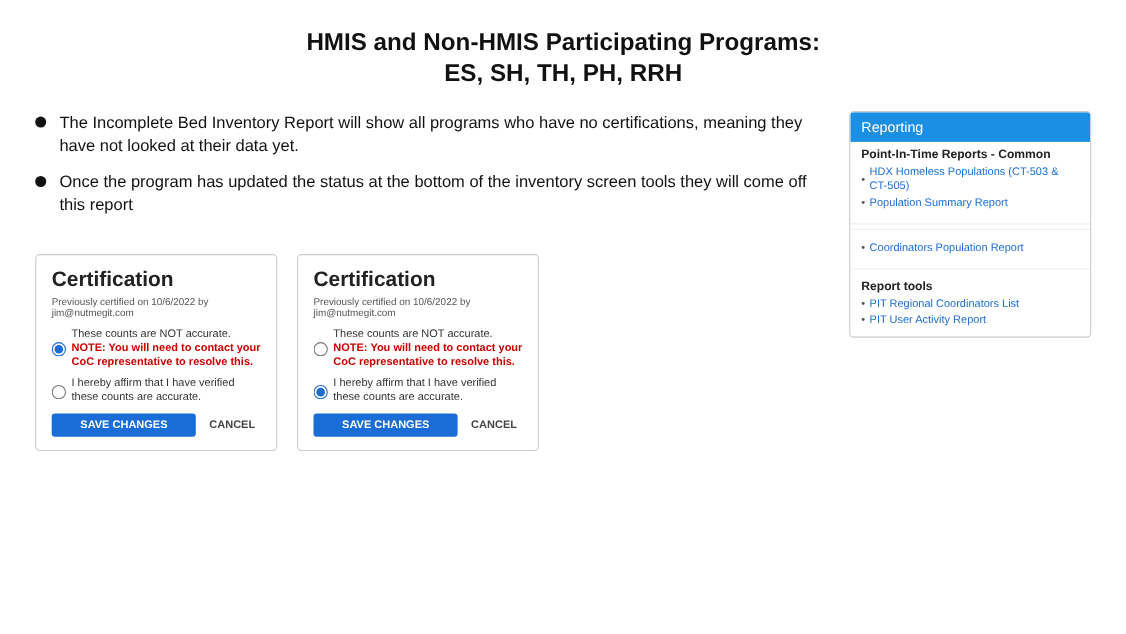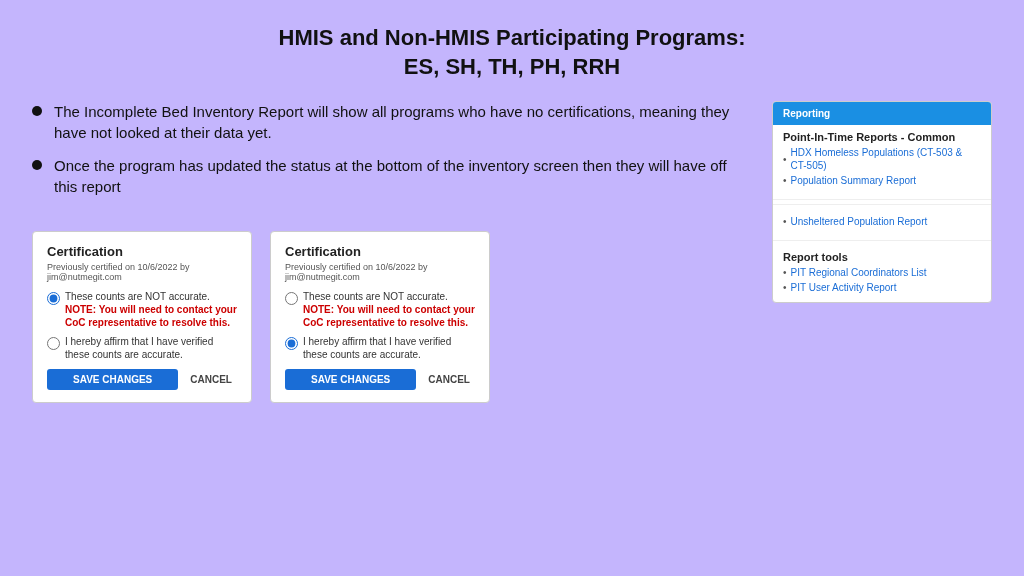--- a/index.html
+++ b/index.html
@@ -8,21 +8,21 @@
       height: 576px;
       background: #b0b8c1;
       font-family: Arial, sans-serif;
       overflow: hidden;
       position: relative;
     }
 
     .slide {
       width: 1024px;
       height: 576px;
-      background: #c4b5fd;
+      background: #ffffff;
       display: flex;
       flex-direction: column;
       padding: 24px 32px 16px 32px;
       position: relative;
     }
 
     .title {
       text-align: center;
       font-size: 22px;
       font-weight: bold;
@@ -78,35 +78,35 @@
       background: white;
       border: 1px solid #ccc;
       border-radius: 4px;
       padding: 12px 14px;
       width: 220px;
       font-size: 10px;
       color: #333;
     }
 
     .cert-box h3 {
-      font-size: 13px;
+      font-size: 19px;
       font-weight: bold;
       color: #222;
       margin-bottom: 3px;
     }
 
     .cert-prev {
       font-size: 9px;
       color: #555;
       margin-bottom: 8px;
     }
 
     .radio-row {
       display: flex;
-      align-items: flex-start;
+      align-items: center;
       margin-bottom: 6px;
       font-size: 10px;
       color: #333;
       line-height: 1.3;
     }
 
     .radio-row input[type="radio"] {
       margin-right: 5px;
       margin-top: 2px;
       flex-shrink: 0;
@@ -154,22 +154,22 @@
       border: 1px solid #ccc;
       border-radius: 4px;
       overflow: hidden;
       font-size: 11px;
       align-self: flex-start;
     }
 
     .reporting-header {
       background: #1a8fe3;
       color: white;
-      font-size: 10px;
-      font-weight: bold;
+      font-size: 13px;
+      font-weight: normal;
       padding: 6px 10px;
     }
 
     .report-section {
       padding: 6px 10px;
     }
 
     .report-section-title {
       font-size: 11px;
       font-weight: bold;
@@ -230,21 +230,21 @@
 
     <div class="left-panel">
 
       <ul class="bullet-list">
         <li>
           <span class="bullet-dot"></span>
           <span>The Incomplete Bed Inventory Report will show all programs who have no certifications, meaning they have not looked at their data yet.</span>
         </li>
         <li>
           <span class="bullet-dot"></span>
-          <span>Once the program has updated the status at the bottom of the inventory screen then they will have off this report</span>
+          <span>Once the program has updated the status at the bottom of the inventory screen tools they will come off this report</span>
         </li>
       </ul>
 
       <div class="cert-panels">
 
         <div class="cert-box">
           <h3>Certification</h3>
           <div class="cert-prev">Previously certified on 10/6/2022 by jim@nutmegit.com</div>
           <div class="radio-row">
             <input type="radio" name="cert-left" checked="" style="">
@@ -290,21 +290,21 @@
       <div class="report-section">
         <div class="report-section-title">Point-In-Time Reports - Common</div>
         <a class="report-link">HDX Homeless Populations (CT-503 &amp; CT-505)</a>
         <a class="report-link">Population Summary Report</a>
       </div>
       <hr class="divider">
 
       <hr class="divider">
 
       <div class="report-section">
-        <a class="report-link">Unsheltered Population Report</a>
+        <a class="report-link">Coordinators Population Report</a>
       </div>
       <hr class="divider">
 
       <div class="report-section">
         <div class="report-section-title">Report tools</div>
         <a class="report-link">PIT Regional Coordinators List</a>
         <a class="report-link">PIT User Activity Report</a>
       </div>
     </div>
 

